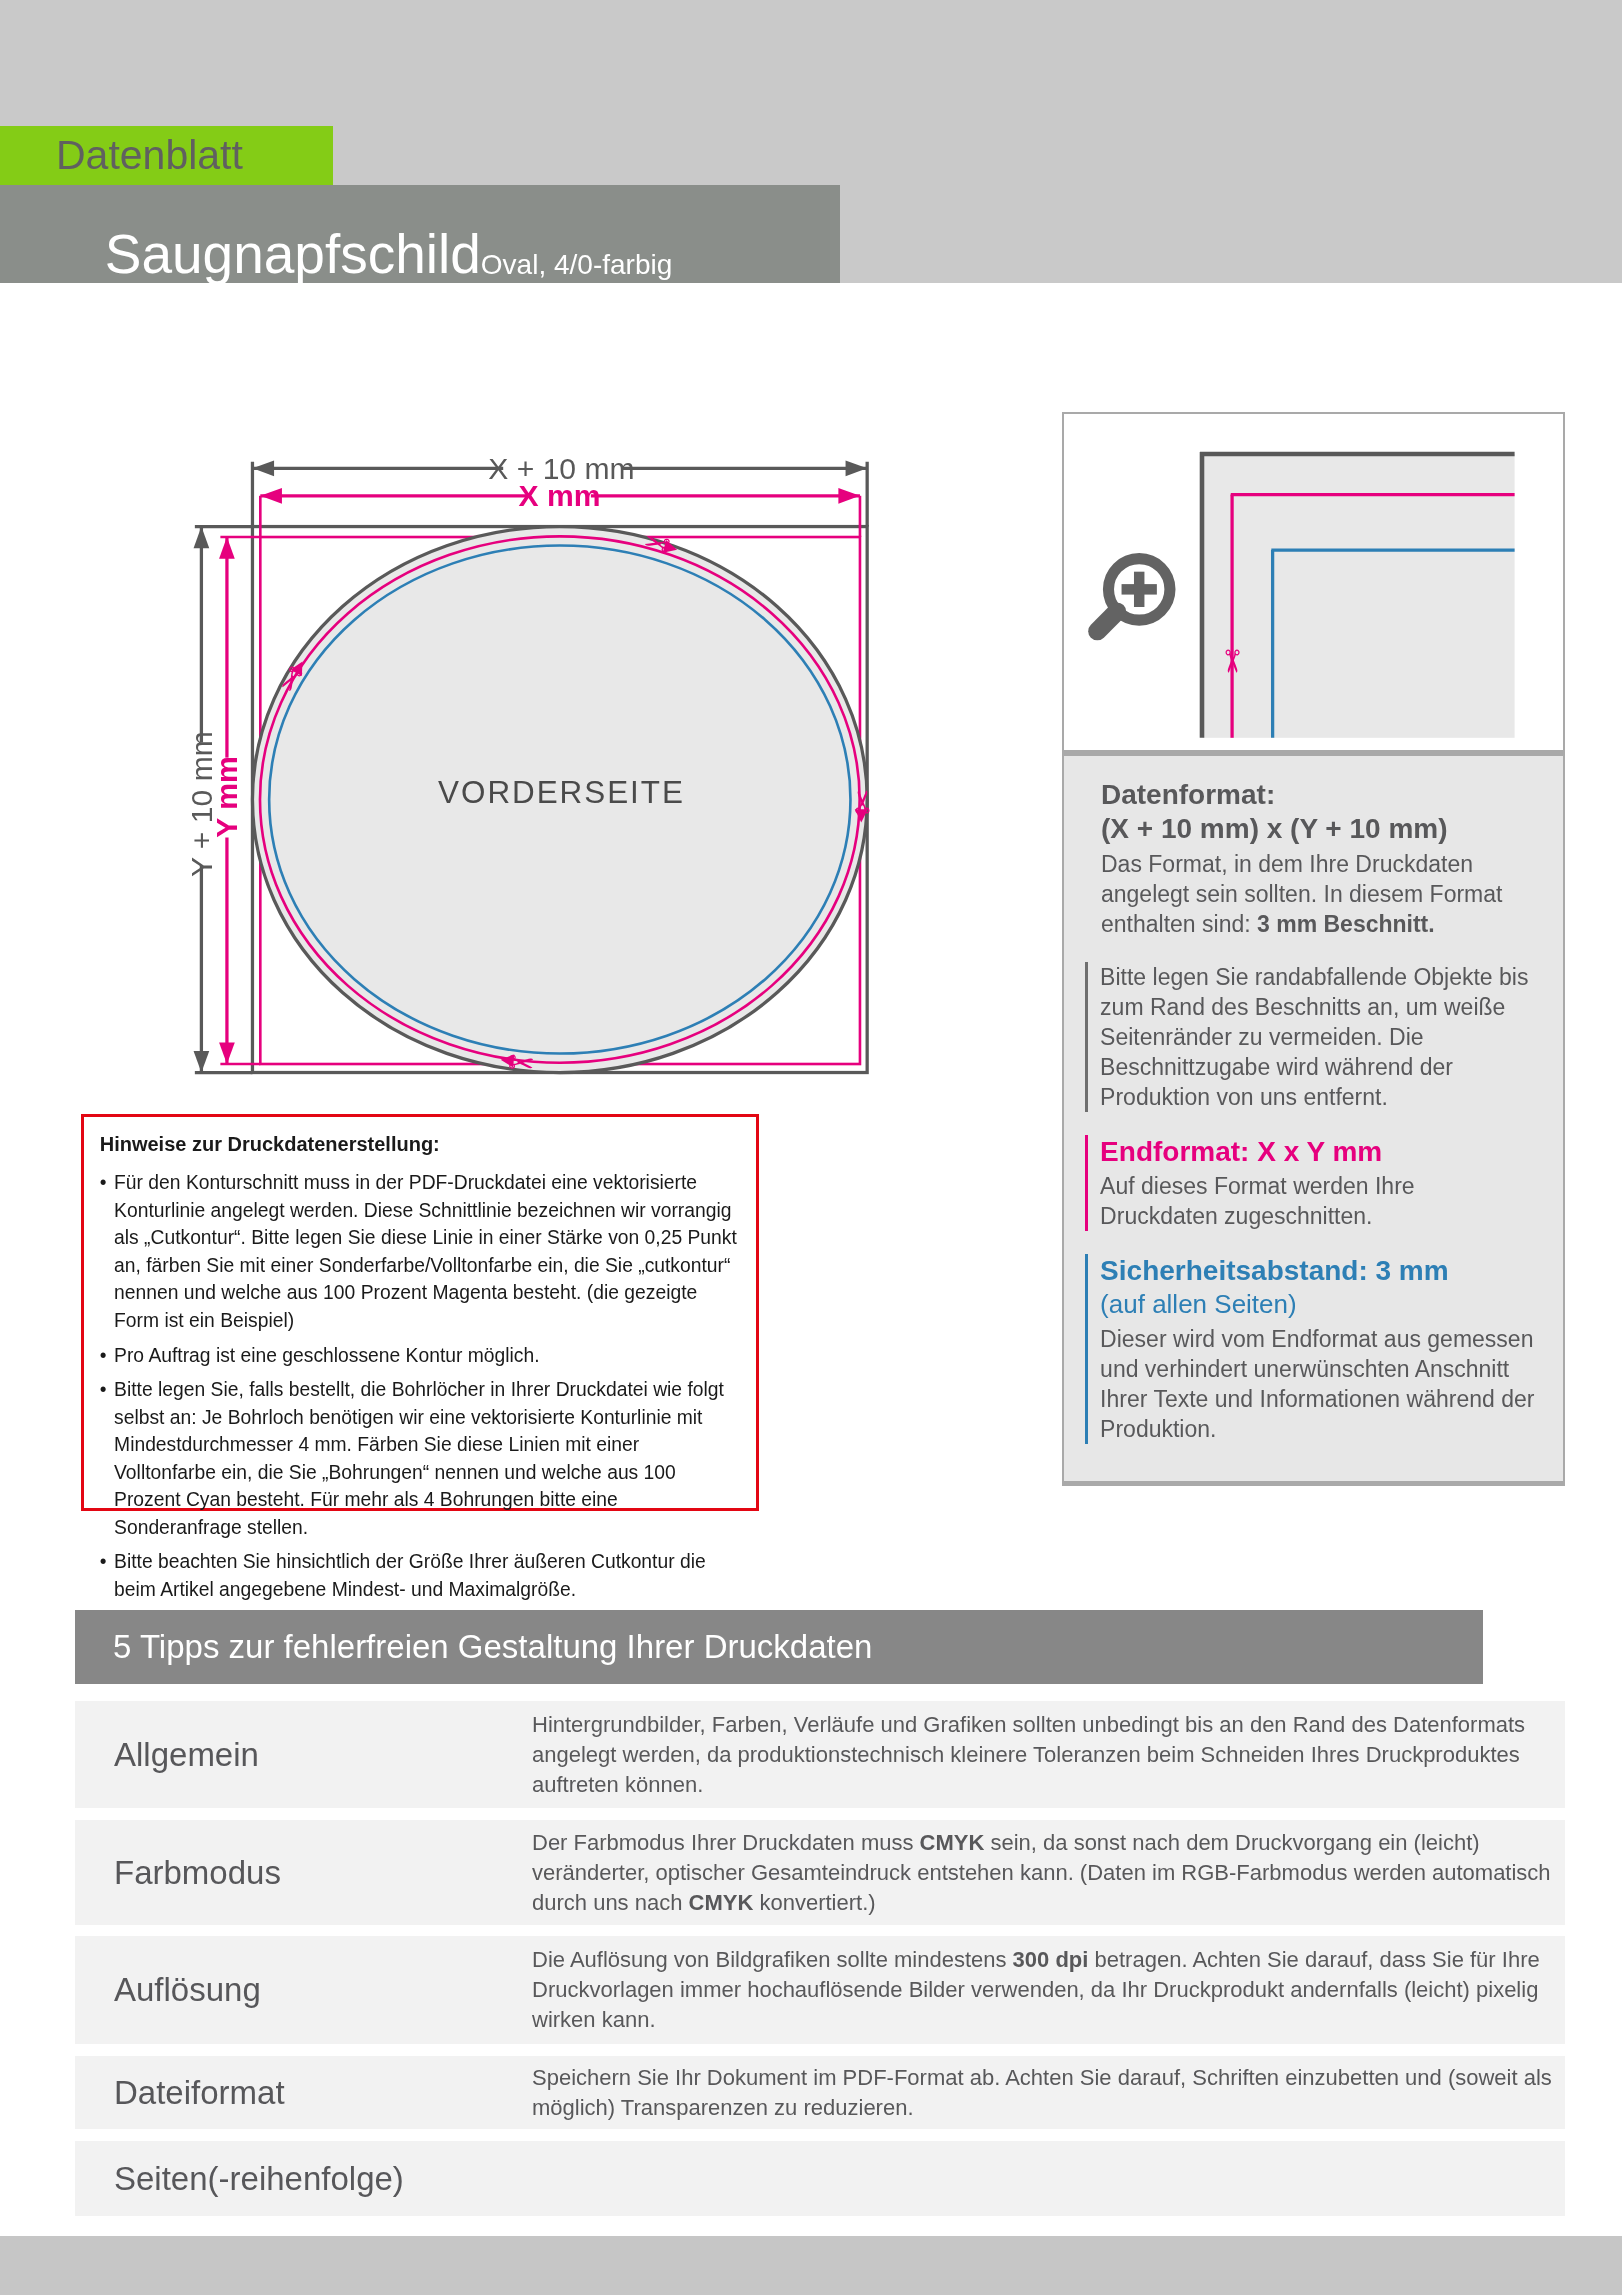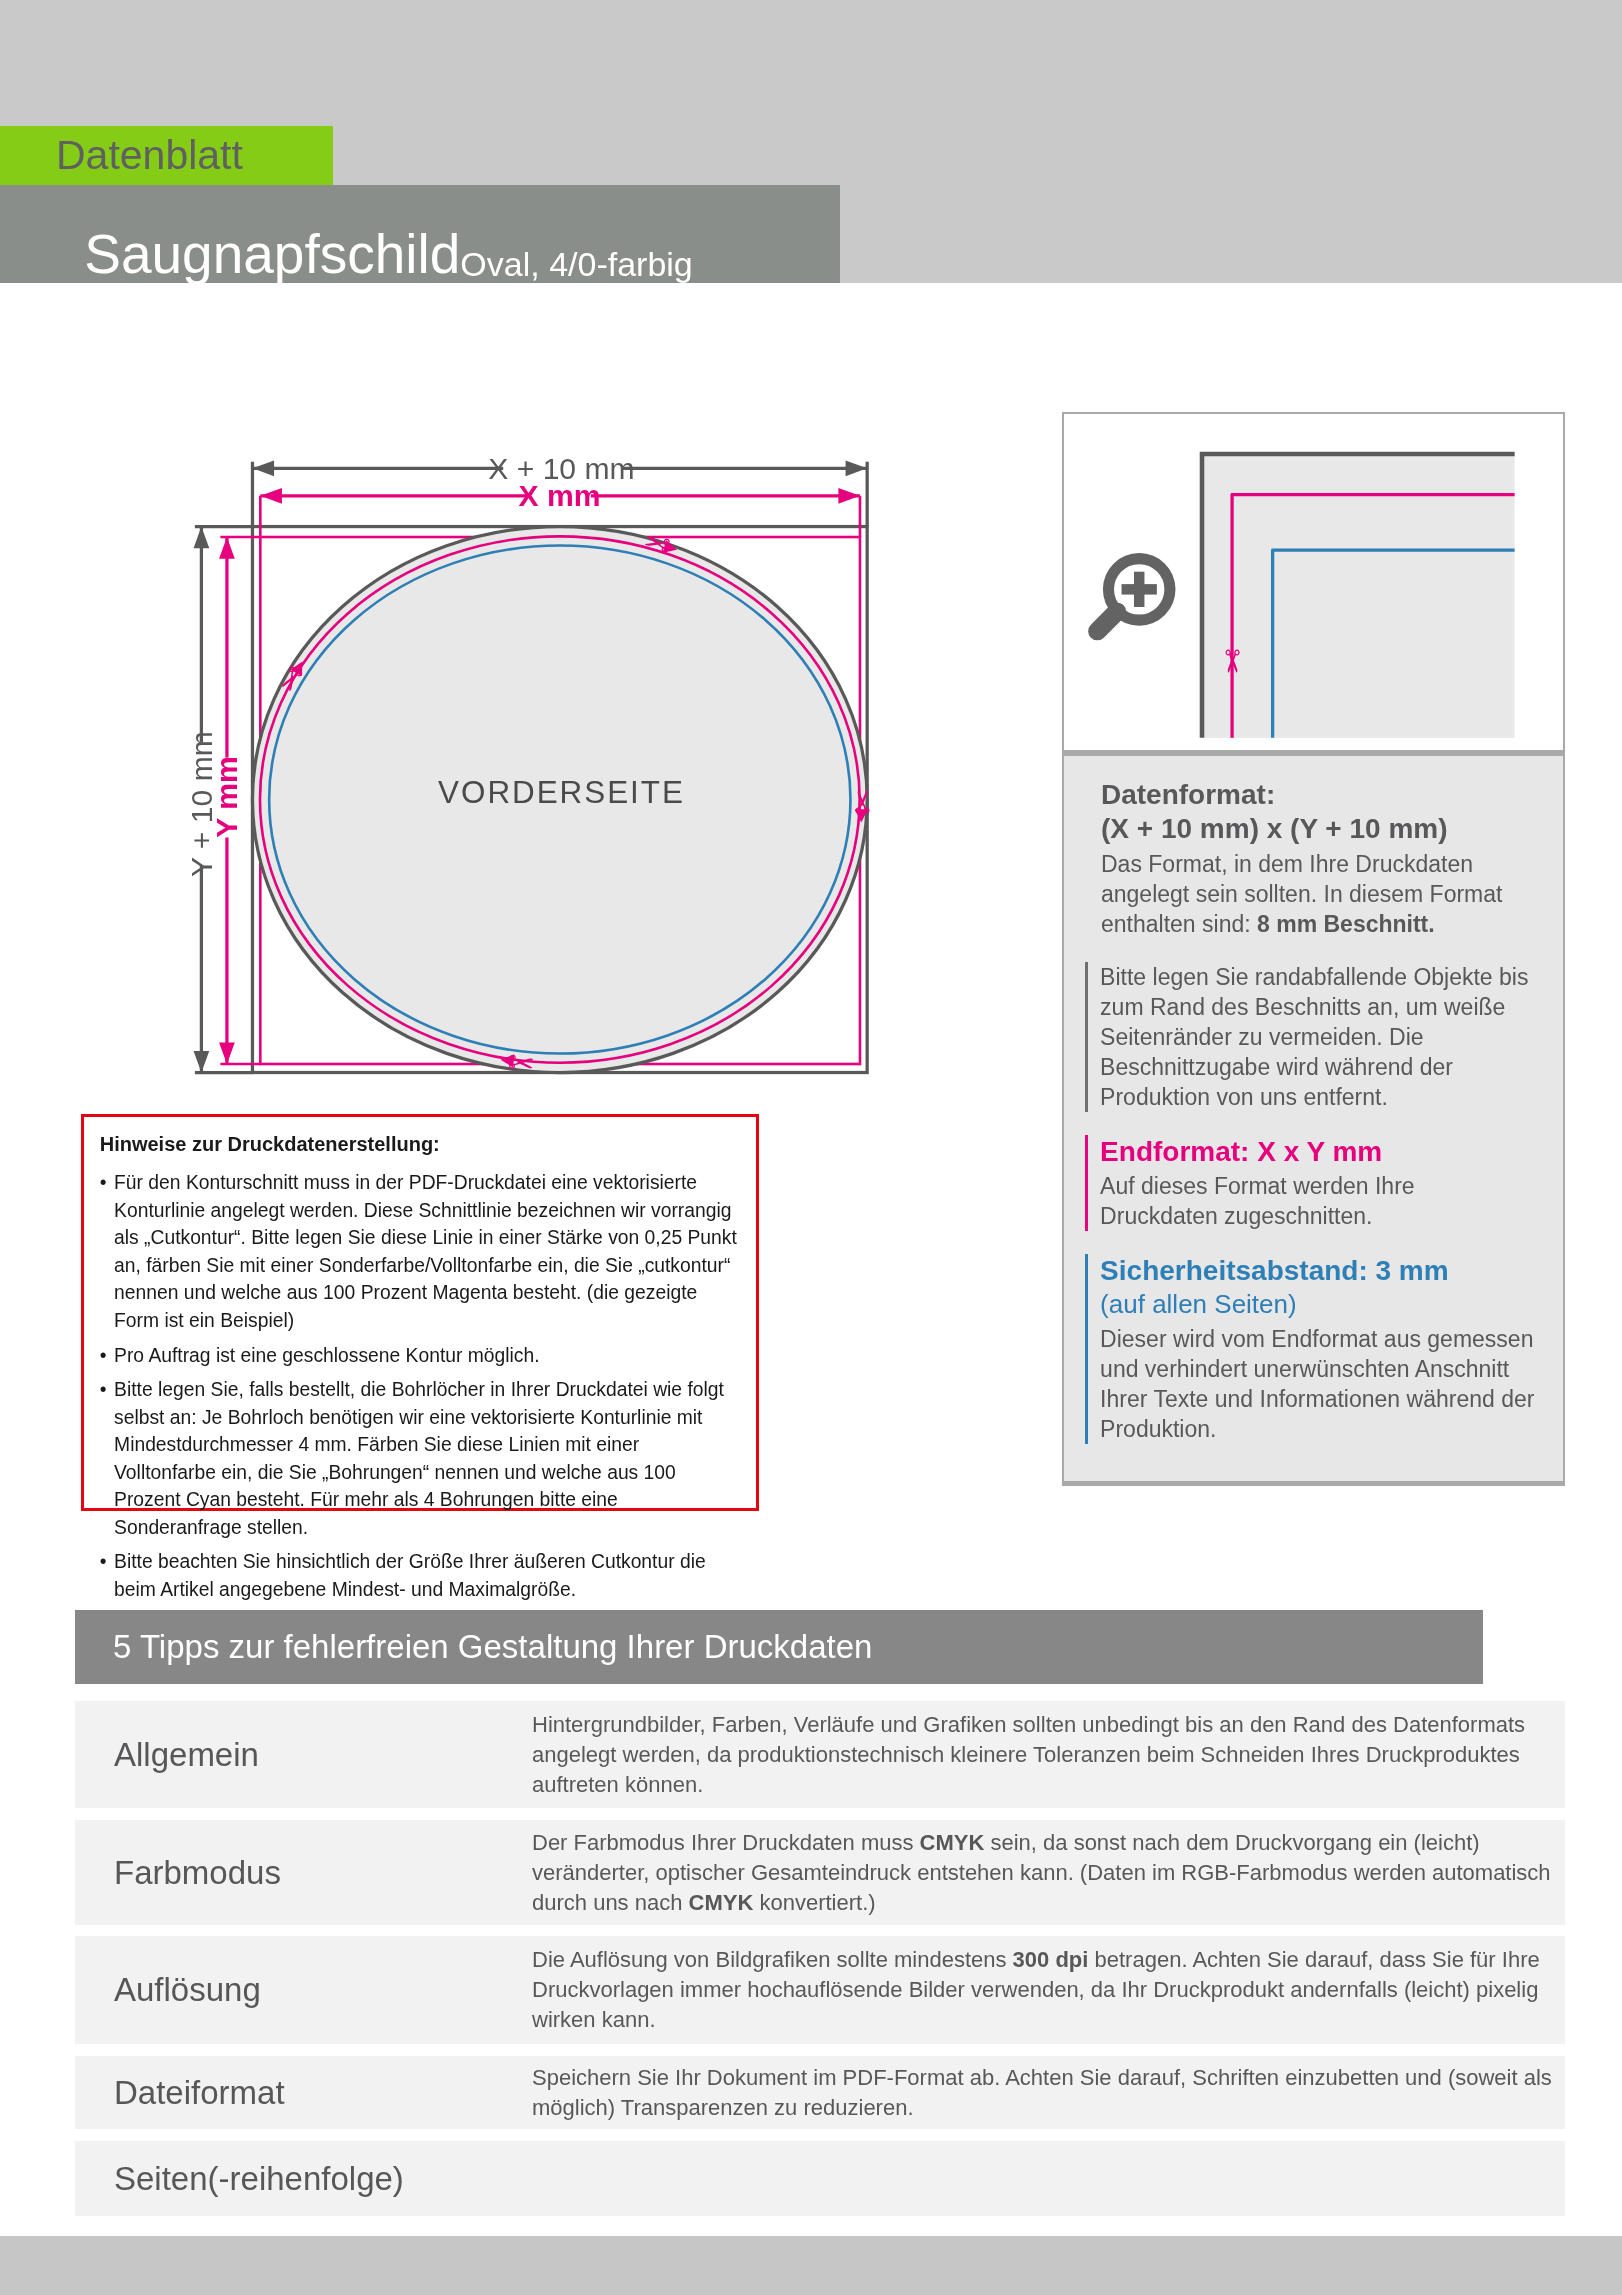--- a/index.html
+++ b/index.html
@@ -11,21 +11,21 @@
 
   
   .top-band{left:0;top:0;width:1623px;height:283px;background:#c9c9c9;}
   .datenblatt-box{left:0;top:126px;width:333px;height:59px;background:#84cc16;
     display:flex;align-items:center;}
   .datenblatt-box span{font-size:41px;color:#606060;padding-left:56px;}
   .title-banner{left:0;top:185px;width:840px;height:98px;background:#8a8e8a;
     display:flex;flex-direction:row;justify-content:center;align-items:flex-end;
     padding-right:63px;box-sizing:border-box;color:#ffffff;}
   .title-banner .t1{font-size:55px;line-height:58px;}
-  .title-banner .t2{font-size:34px;line-height:37px;margin-top:44px;}
+  .title-banner .t2{font-size:28px;line-height:37px;margin-top:44px;}
 
   
   .diagram-svg{left:164px;top:412px;}
   .dimtext{font-size:46px;fill:#595959;}
   .dimtext.mg{fill:#e6007e;font-weight:bold;}
   .front-label{font-size:48px;fill:#4a4a4a;letter-spacing:3px;}
   .sc{font-size:48px;fill:#e6007e;}
 
   
   .zoom-box{left:1062px;top:412px;width:503px;height:342px;background:#ffffff;
@@ -173,21 +173,21 @@
       <g transform="translate(257,378) rotate(-90)">
         <text class="sc" transform="scale(-1,1)" x="0" y="18" text-anchor="middle" font-size="62">✂</text>
       </g>
     </g>
   </svg>
 </div>
 
 <div class="abs info-panel">
   <h3>Datenformat:</h3>
   <h3>(X + 10 mm) x (Y + 10 mm)</h3>
-  <p class="body"><span>Das Format, in dem Ihre Druckdaten angelegt sein sollten. In diesem Format enthalten sind: </span><b>8 mm Beschnitt.</b></p>
+  <p class="body"><span>Das Format, in dem Ihre Druckdaten angelegt sein sollten. In diesem Format enthalten sind: </span><b>3 mm Beschnitt.</b></p>
 
   <div class="block bar-gray">
     <p class="body" style="margin:0">Bitte legen Sie randabfallende Objekte bis zum Rand des Beschnitts an, um weiße Seitenränder zu vermeiden. Die Beschnittzugabe wird während der Produktion von uns entfernt.</p>
   </div>
 
   <div class="block bar-mg">
     <h3 class="hd-mg">Endformat: X x Y mm</h3>
     <p class="body">Auf dieses Format werden Ihre Druckdaten zugeschnitten.</p>
   </div>
 

